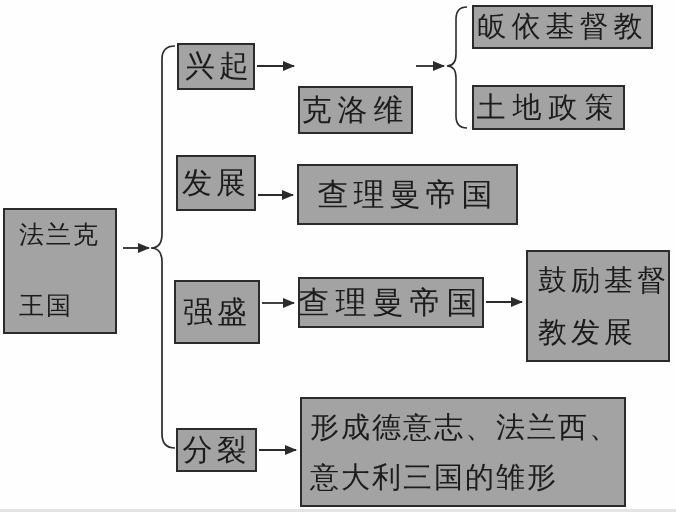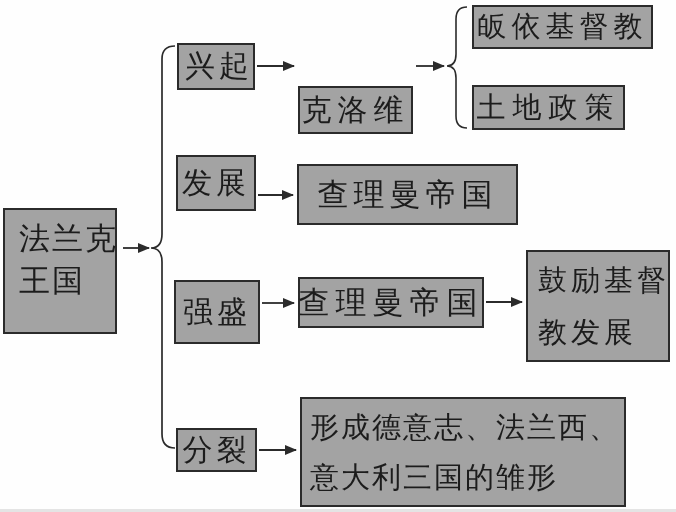--- a/index.html
+++ b/index.html
@@ -40,25 +40,25 @@
   #connectors {
     position: absolute;
     left: 0;
     top: 0;
     pointer-events: none;
   }
 
   
   #root-box {
     left: 3px; top: 208px; width: 114px; height: 126px;
-    font-size: 31px; letter-spacing: 2px;
+    font-size: 25px; letter-spacing: 2px;
     flex-direction: column;
     align-items: flex-start;
-    justify-content: flex-start;
-    padding: 8px 0 4px 14px;
+    justify-content: space-between;
+    padding: 8px 0 10px 14px;
   }
 
   
   #stage-rise        { left: 177px; top: 43px;  width: 78px;  height: 47px; letter-spacing: 4px; justify-content: flex-end; }
   #stage-development { left: 176px; top: 155px; width: 80px;  height: 56px; letter-spacing: 4px; }
   #stage-prosperity  { left: 174px; top: 280px; width: 86px;  height: 64px; letter-spacing: 4px; }
   #stage-split       { left: 176px; top: 428px; width: 81px;  height: 44px; letter-spacing: 4px; }
 
   
   #node-clovis       { left: 298px; top: 42px;  width: 115px; height: 48px; letter-spacing: 6px; margin-top: 44px; }

